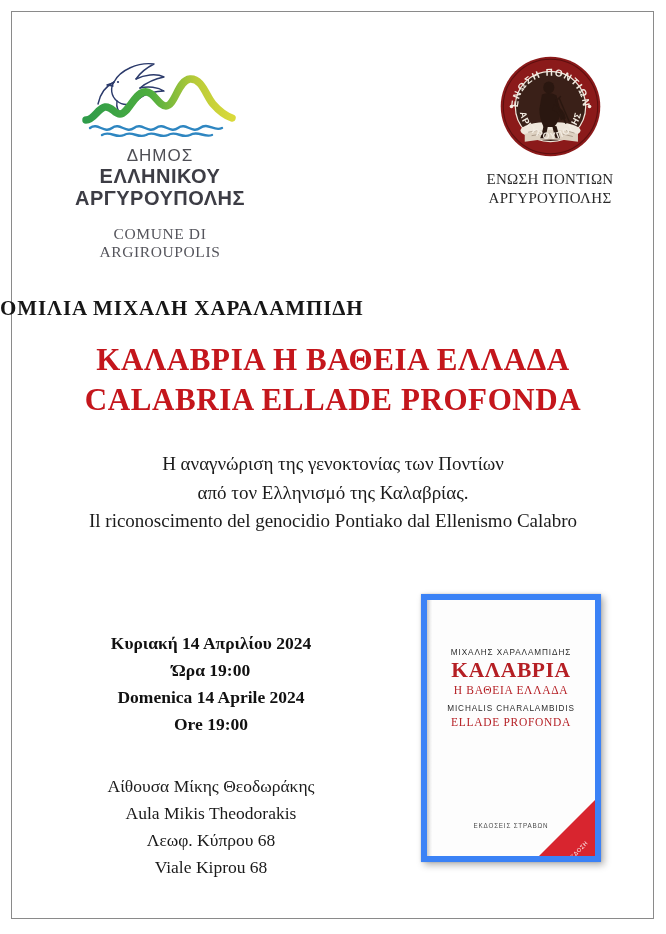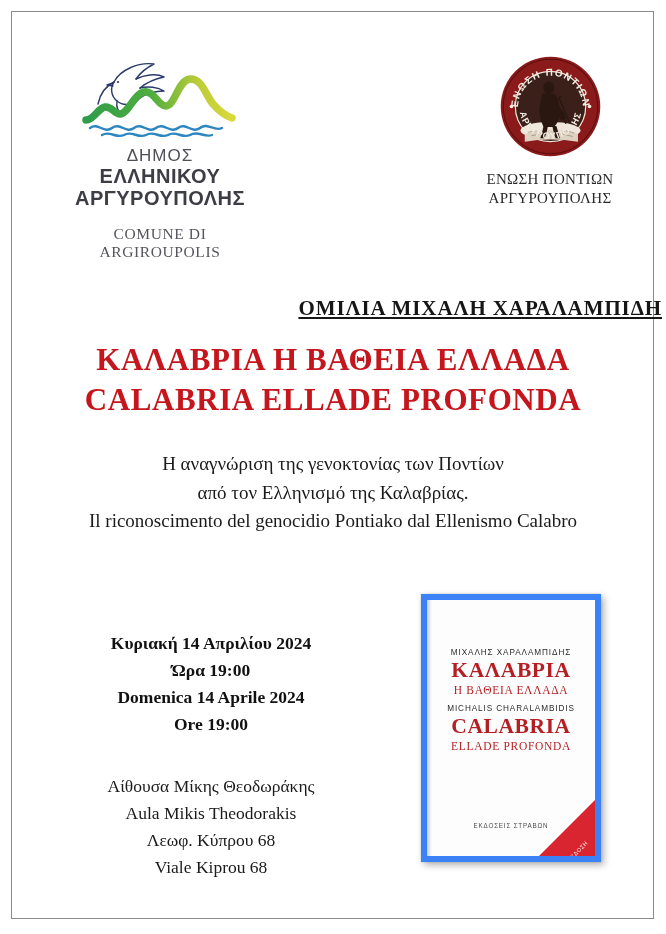--- a/index.html
+++ b/index.html
@@ -105,27 +105,26 @@
     color: #2a2a2a;
     line-height: 1.25;
   }
 
   
   .speaker {
     position: absolute;
     top: 296px;
     left: 0;
     width: 662px;
-    text-align: right;
+    text-align: left;
     font-family: "Liberation Serif", serif;
     font-weight: bold;
     font-size: 21px;
     letter-spacing: 0.9px;
     color: #161616;
-    text-decoration: underline;
   }
 
   
   .title-block {
     position: absolute;
     top: 340px;
     left: 0;
     width: 666px;
     text-align: center;
   }
@@ -395,21 +394,20 @@
 
   <div class="book-wrap">
     <div class="book">
       <div class="book-spine"></div>
       <div class="book-text">
         <div class="bk-author">ΜΙΧΑΛΗΣ ΧΑΡΑΛΑΜΠΙΔΗΣ</div>
         <div class="bk-big">ΚΑΛΑΒΡΙΑ</div>
         <div class="bk-small">Η ΒΑΘΕΙΑ ΕΛΛΑΔΑ</div>
         <div class="bk-gap"></div>
         <div class="bk-author">MICHALIS CHARALAMBIDIS</div>
-        <div class="bk-big">CALABRIA</div>
         <div class="bk-small">ELLADE PROFONDA</div>
       </div>
       <div class="bk-pub">ΕΚΔΟΣΕΙΣ ΣΤΡΑΒΩΝ</div>
       <div class="bk-corner"></div>
       <div class="bk-corner-text">Β' ΕΚΔΟΣΗ</div>
     </div>
   </div>
 
 </div>
 

